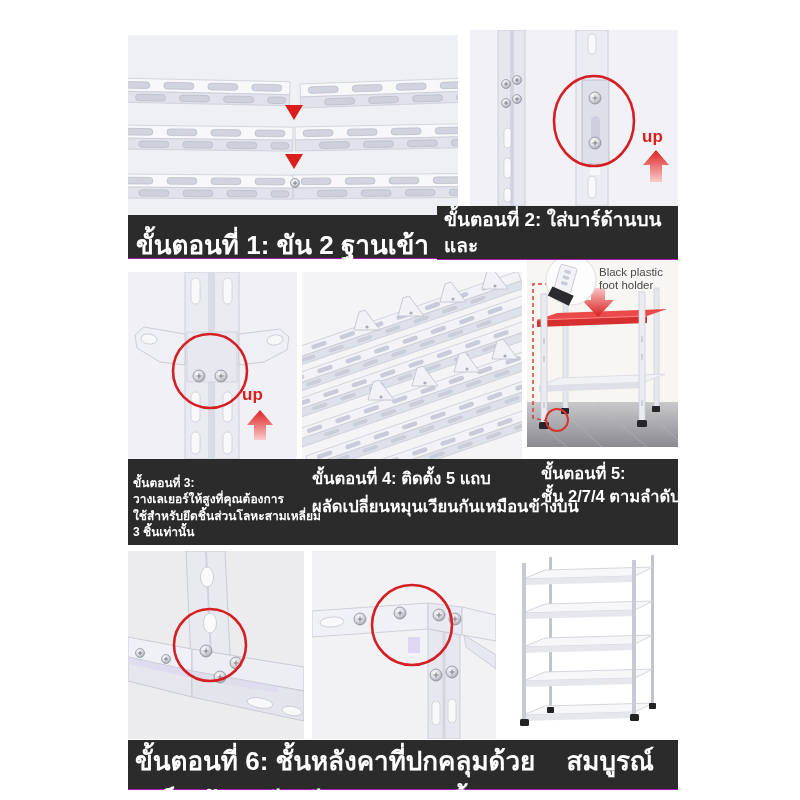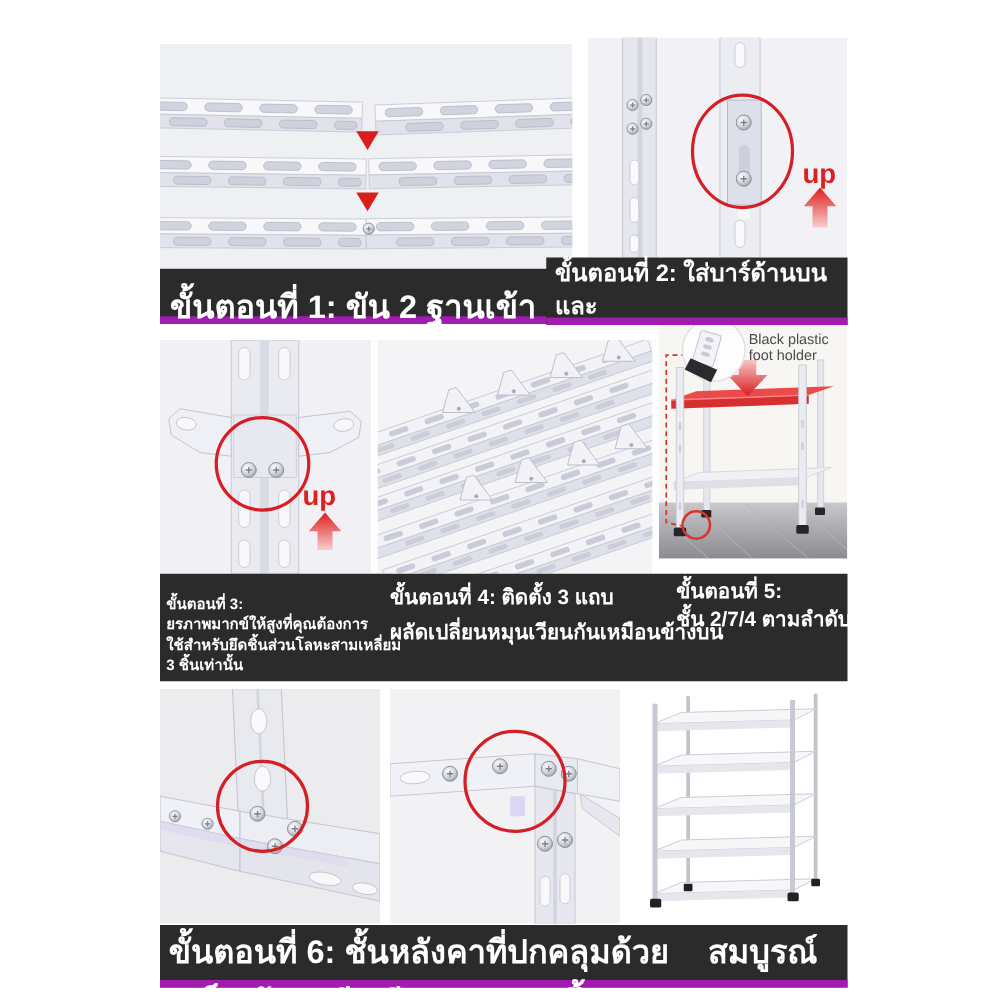--- a/index.html
+++ b/index.html
@@ -3,25 +3,25 @@
 <meta charset="utf-8">
 <style>
   * { margin:0; padding:0; box-sizing:border-box; }
   html,body { background:#ffffff; }
   body { font-family:"Liberation Sans","DejaVu Sans",sans-serif; }
   .canvas { position:relative; width:800px; height:800px; background:#ffffff; overflow:hidden; }
   .photo { position:absolute; overflow:hidden; }
   .photo svg { display:block; width:100%; height:100%; }
   .cap {
     position:absolute; background:#2b2b2b; color:#ffffff;
-    border-bottom:6px solid #a21caf; font-weight:bold;
+    border-bottom:1px solid #a21caf; font-weight:bold;
   }
   .cap--noline { border-bottom:none; }
   .cap-col { position:absolute; white-space:nowrap; }
-  .up-label { position:absolute; color:#dc2020; font-weight:bold; font-size:22px; line-height:1; }
+  .up-label { position:absolute; color:#dc2020; font-weight:bold; font-size:17px; line-height:1; }
   .foot-label { position:absolute; color:#4a4a4a; font-size:11.5px; line-height:13px; font-weight:normal; }
   .f20 { font-size:26px; }
   .f19 { font-size:19px; line-height:26px; }
 </style>
 </head>
 <body>
 
 <div class="canvas">
 
   <svg width="0" height="0" style="position:absolute" aria-hidden="true">
@@ -231,26 +231,26 @@
     </svg>
     <span class="foot-label" style="left:72px;top:6px;width:80px">
       <span>Black plastic</span><br>
       <span>foot holder</span>
     </span>
   </figure>
 
   <div class="cap cap--noline" style="left:128px;top:459px;width:550px;height:86px">
     <div class="cap-col" style="left:5px;top:16px;font-size:12px;line-height:16.4px">
       <div>ขั้นตอนที่ 3:</div>
-      <div>ยรภาพมากข์ให้สูงที่คุณต้องการ</div>
+      <div>วางเลเยอร์ให้สูงที่คุณต้องการ</div>
       <div>ใช้สำหรับยึดชิ้นส่วนโลหะสามเหลี่ยม</div>
       <div>3 ชิ้นเท่านั้น</div>
     </div>
     <div class="cap-col" style="left:184px;top:6px;font-size:16.5px;line-height:27.5px">
-      <div>ขั้นตอนที่ 4: ติดตั้ง 3 แถบ</div>
+      <div>ขั้นตอนที่ 4: ติดตั้ง 5 แถบ</div>
       <div>ผลัดเปลี่ยนหมุนเวียนกันเหมือนข้างบน</div>
     </div>
     <div class="cap-col" style="left:413px;top:3px;font-size:16.5px;line-height:22.5px">
       <div>ขั้นตอนที่ 5:</div>
       <div>ชั้น 2/7/4 ตามลำดับ</div>
     </div>
   </div>
 
   <figure class="photo" style="left:128px;top:551px;width:176px;height:188px">
     <svg viewBox="0 0 176 188" preserveAspectRatio="none">

